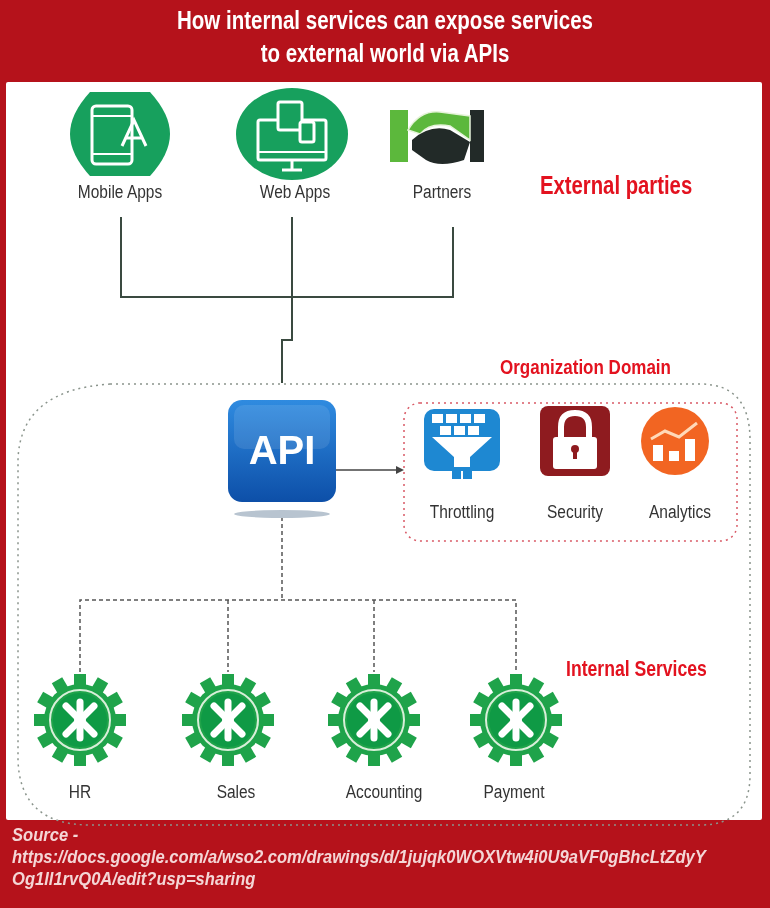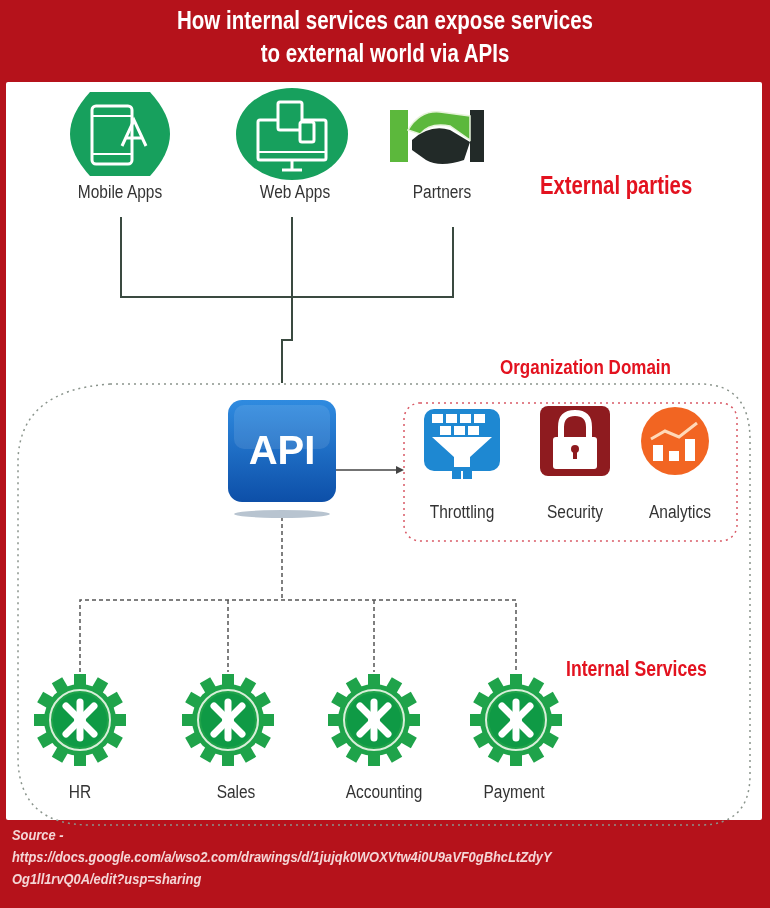--- a/index.html
+++ b/index.html
@@ -2,21 +2,21 @@
 <html><head>
 <meta charset="utf-8">
 <style>
   html, body { margin: 0; padding: 0; }
   body { width: 770px; height: 908px; background: #b5121b; position: relative; overflow: hidden; font-family: "Liberation Sans", sans-serif; }
   .title { position: absolute; left: 0; top: 4px; width: 770px; text-align: center; color: #ffffff; font-family: "Liberation Sans", sans-serif; font-weight: bold; font-size: 25px; line-height: 33px; letter-spacing: 0px; transform: scaleX(0.82); transform-origin: center top; }
   .panel { position: absolute; left: 6px; top: 82px; width: 756px; height: 738px; background: #ffffff; border-radius: 2px; }
   .diagram { position: absolute; left: 0; top: 0; }
   .label { position: absolute; font-family: "Liberation Sans", sans-serif; font-size: 18px; color: #333; text-align: center; transform: scaleX(0.86); transform-origin: center; white-space: nowrap; }
   .section-label { position: absolute; font-family: "Liberation Sans", sans-serif; font-weight: bold; color: #e3121f; white-space: nowrap; transform-origin: left center; }
-  .footer { position: absolute; left: 12px; top: 824px; color: #f4d6d6; font-family: "Liberation Sans", sans-serif; font-style: italic; font-weight: bold; font-size: 14px; line-height: 22px; }
+  .footer { position: absolute; left: 12px; top: 824px; color: #f4d6d6; font-family: "Liberation Sans", sans-serif; font-style: italic; font-weight: bold; font-size: 18px; line-height: 22px; }
   .footer .line { display: block; white-space: nowrap; transform: scaleX(0.92); transform-origin: left center; }
 </style>
 </head>
 <body>
 
 <div class="title">
   <div>How internal services can expose services</div>
   <div>to external world via APIs</div>
 </div>
 

